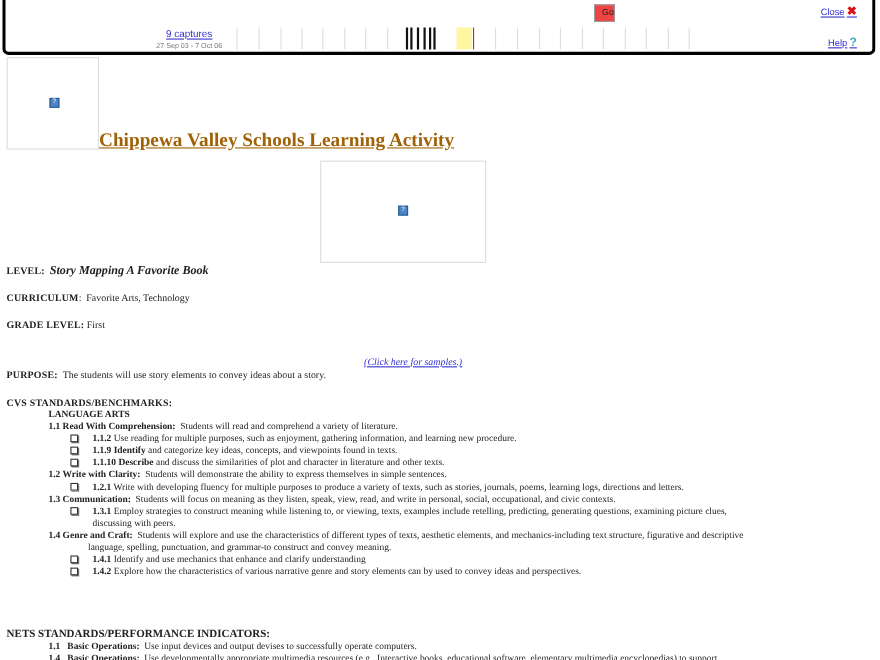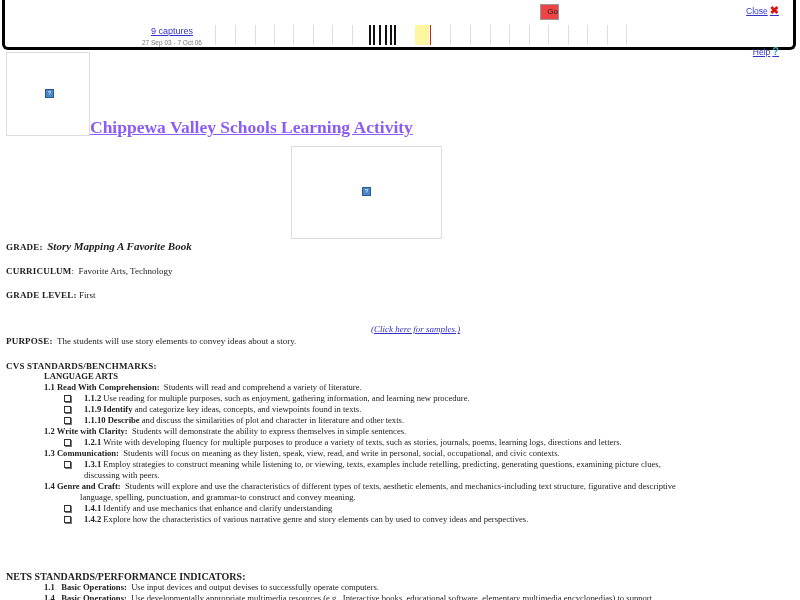--- a/index.html
+++ b/index.html
@@ -33,41 +33,41 @@
   .wb-month .m { display: block; margin-top: 2px; }
   .wb-month .y { display: block; position: absolute; top: 36px; width: 32px; font-size: 7px; }
   .m-prev { left: 4px; color: #33c; }
   .m-cur { left: 36px; width: 32px; height: 47px; background: #000; color: #ffe08a; }
   .m-cur .day { display: block; font-size: 20px; line-height: 20px; color: #ffe08a; margin-top: 1px; }
   .m-next { left: 68px; color: #bbb; font-weight: normal; }
   .arrow-l { position: absolute; left: 12px; top: 18px; width: 0; height: 0; border-top: 7px solid transparent; border-bottom: 7px solid transparent; border-right: 11px solid #22c; }
   .arrow-r { position: absolute; left: 79px; top: 18px; width: 0; height: 0; border-top: 7px solid transparent; border-bottom: 7px solid transparent; border-left: 11px solid #aaa; }
   .wb-close { position: absolute; right: 14px; top: 4px; font-size: 8.5px; color: #33c; text-decoration: underline; }
   .wb-close .x { color: #d11; font-weight: bold; font-size: 11px; text-decoration: none; margin-left: 2px; }
-  .wb-help { position: absolute; right: 14px; top: 45px; font-size: 8.5px; color: #33c; text-decoration: underline; text-align: right; }
+  .wb-help { position: absolute; right: 14px; top: 33px; font-size: 8.5px; color: #33c; text-decoration: underline; text-align: right; }
   .wb-help .q { color: #4ab; font-weight: bold; font-size: 11px; text-decoration: none; margin-left: 2px; }
 
   
   .img-ph { position: absolute; border: 1px solid #ddd; background: #fff; }
   .img-ph .ico { position: absolute; width: 9px; height: 9px; background: #4a86c8; border: 1px solid #2a5a90; color: #fff; font-size: 6px; line-height: 7px; text-align: center; font-family: "Liberation Sans", sans-serif; }
   #logo-img { left: 6px; top: 52px; width: 84px; height: 84px; }
   #logo-img .ico { left: 43px; top: 88px; }
   #logo-img .ico { left: 38px; top: 36px; }
   #center-img { left: 291px; top: 146px; width: 151px; height: 93px; }
   #center-img .ico { left: 70px; top: 40px; }
 
-  h1.page-title { position: absolute; left: 90px; top: 117px; font-size: 17.5px; font-weight: bold; text-decoration: underline; color: #8b5cf6; white-space: nowrap; font-family: "Liberation Serif", serif; }
+  h1.page-title { position: absolute; left: 90px; top: 117px; font-size: 17.5px; font-weight: bold; text-decoration: underline; color: #a16207; white-space: nowrap; font-family: "Liberation Serif", serif; }
 
   .row { position: absolute; left: 6px; font-size: 9px; white-space: nowrap; }
   .row .lbl { font-weight: bold; letter-spacing: 0.2px; }
   .row.title-row { top: 240px; }
   .row.title-row .val { font-weight: bold; font-style: italic; font-size: 11px; }
   .row.curr-row { top: 266px; }
   .row.grade-row { top: 290px; }
-  .samples-link { position: absolute; left: 331px; top: 324px; font-size: 9px; font-style: italic; color: #33c; text-decoration: underline; margin-left: 40px; }
+  .samples-link { position: absolute; left: 331px; top: 324px; font-size: 9px; font-style: italic; color: #33c; text-decoration: underline; }
   .row.purpose-row { top: 336px; }
   .row.cvs-row { top: 361px; }
 
   .std { position: absolute; font-size: 8.6px; line-height: 10.5px; white-space: nowrap; }
   .std b { font-weight: bold; }
   .bullet { display: inline-block; width: 7px; height: 7px; border: 1px solid #333; box-shadow: 1px 1px 0 #777; margin-right: 13px; vertical-align: -1px; }
 
   .nets-row { position: absolute; left: 6px; top: 571px; font-size: 10px; font-weight: bold; }
 </style>
 </head>
@@ -119,21 +119,21 @@
 <div class="img-ph" id="logo-img">
   <div class="ico">?</div>
 </div>
 <div class="img-ph" id="center-img">
   <div class="ico">?</div>
 </div>
 
 <h1 class="page-title">Chippewa Valley Schools Learning Activity</h1>
 
 <div class="row title-row">
-  <span class="lbl">GRADE:</span>&nbsp;
+  <span class="lbl">LEVEL:</span>&nbsp;
   <span class="val">Story Mapping A Favorite Book</span>
 </div>
 <div class="row curr-row">
   <span class="lbl">CURRICULUM</span>:&nbsp;
   <span>Favorite Arts, Technology</span>
 </div>
 <div class="row grade-row">
   <span class="lbl">GRADE LEVEL:</span>
   <span>First</span>
 </div>

